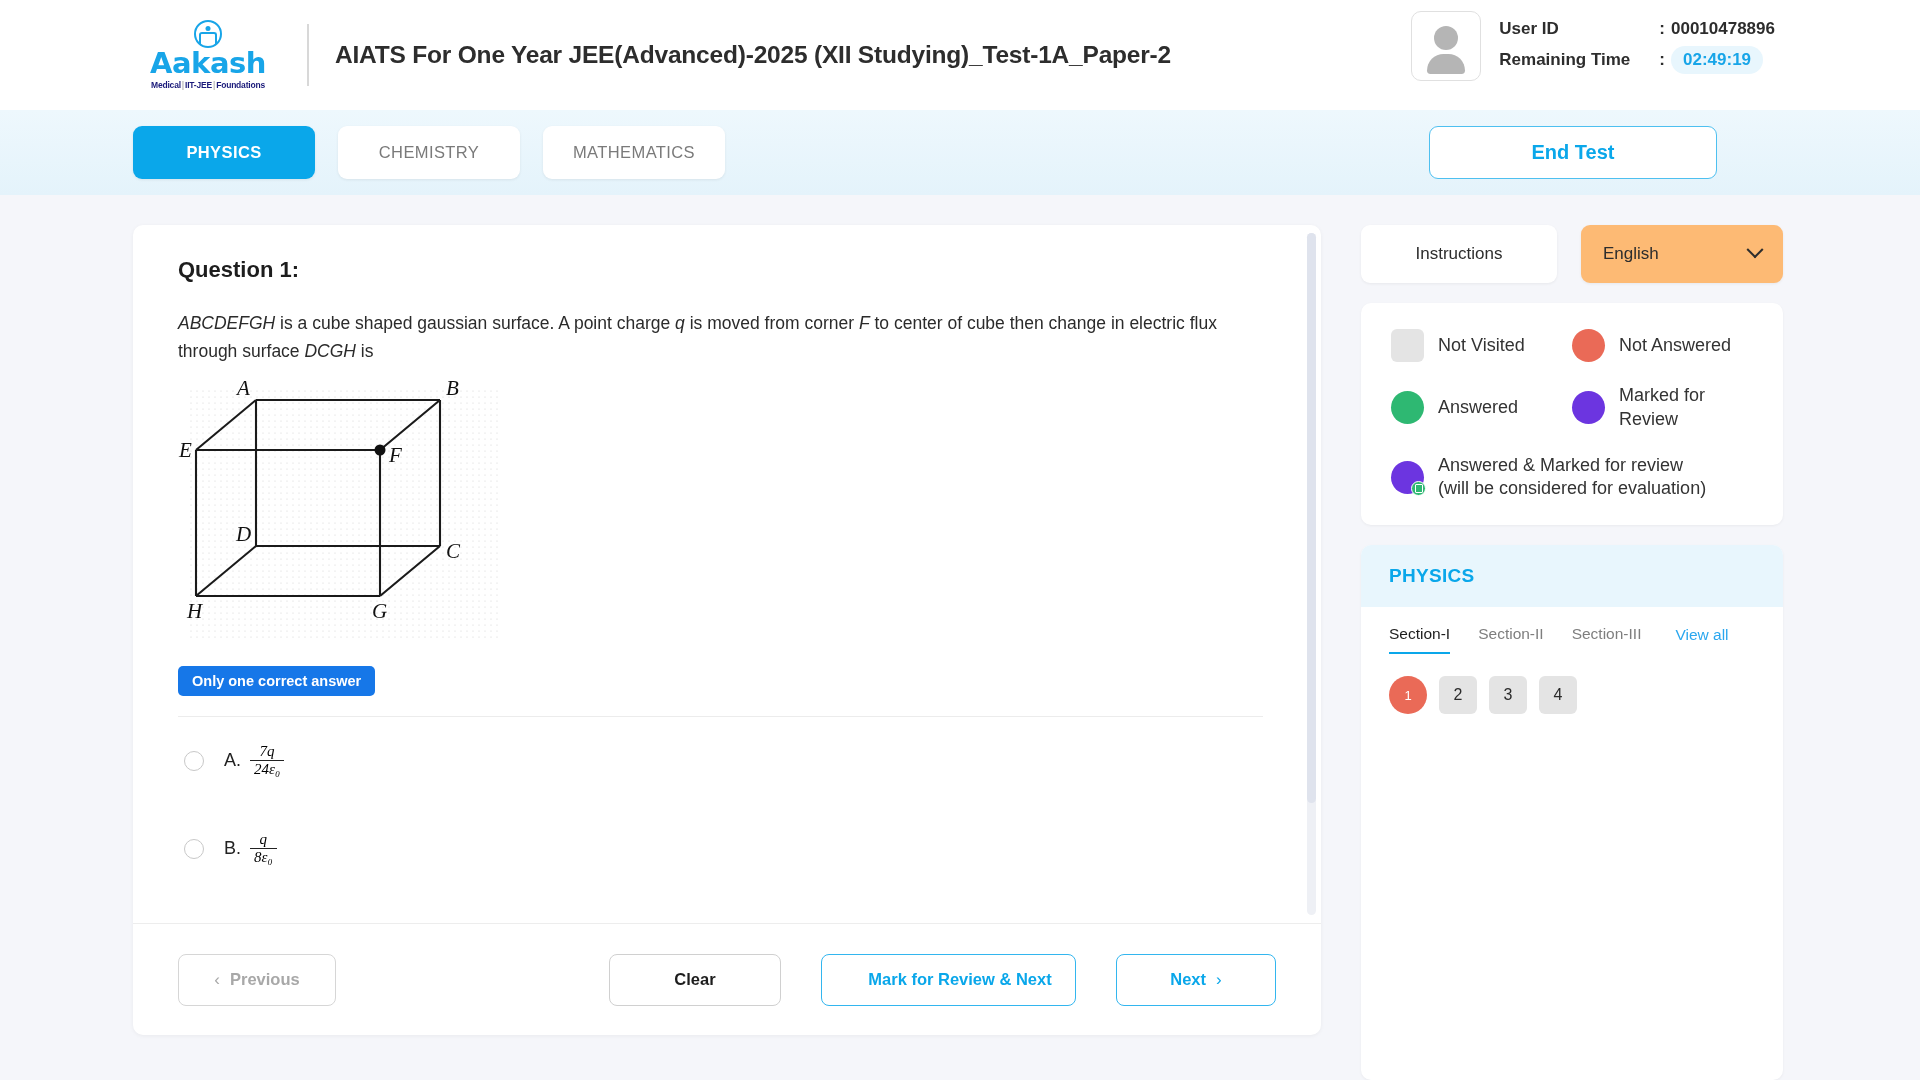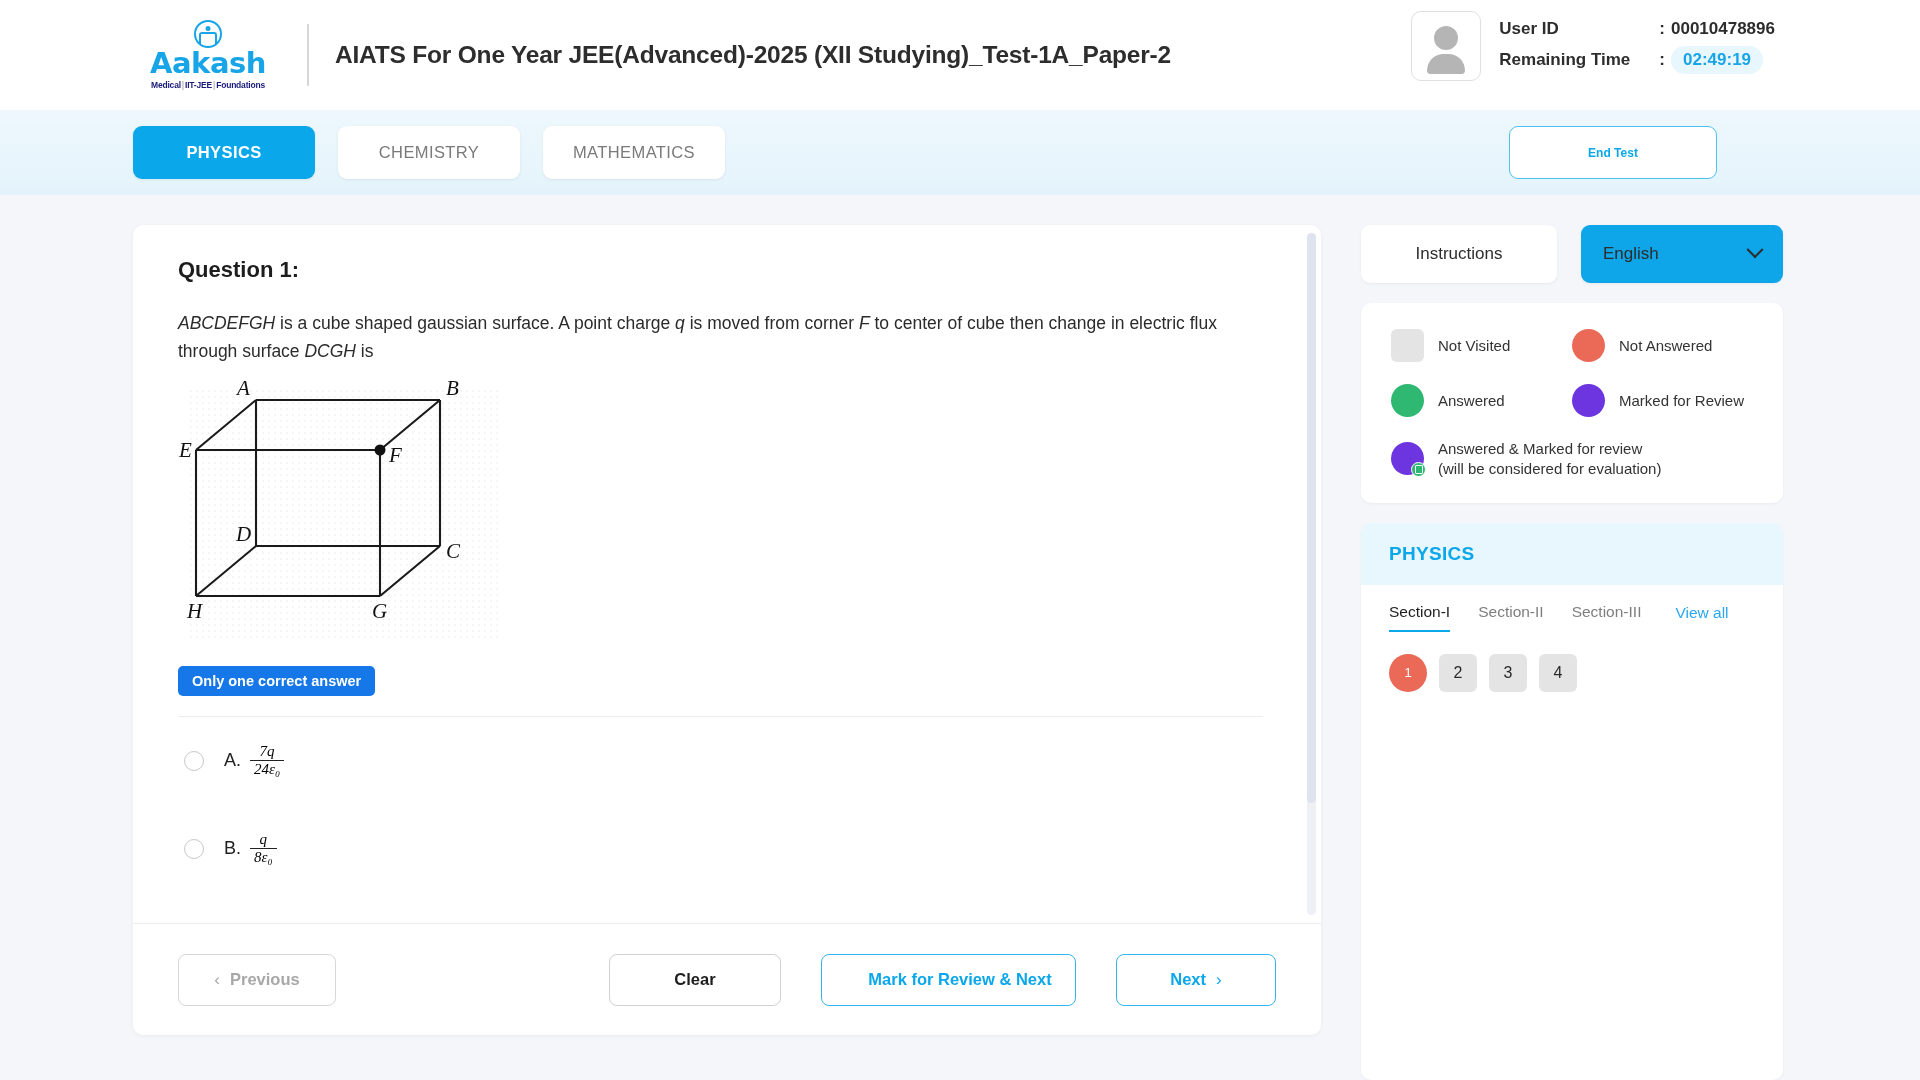--- a/index.html
+++ b/index.html
@@ -153,27 +153,27 @@
     padding: 0 22px;
   }
   .tab.active {
     background: #0aa7ea;
     color: #ffffff;
     font-weight: bold;
   }
   .end-test {
     position: absolute;
     right: 203px;
-    width: 208px; height: 53px;
+    width: 288px; height: 53px;
     background: #ffffff;
     border: 1.5px solid #4ec0f0;
     border-radius: 9px;
     color: #0aa7ea;
     font-weight: bold;
-    font-size: 12px;
+    font-size: 20px;
     display: flex; align-items: center; justify-content: center;
     cursor: pointer;
   }
 
   
   .main {
     display: flex;
     padding: 0 133px;
     gap: 40px;
     height: 885px;
@@ -323,21 +323,21 @@
     background: #fff;
     border-radius: 9px;
     display: flex; align-items: center; justify-content: center;
     font-size: 17px;
     color: #2d2d2d;
     box-shadow: 0 1px 3px rgba(0,0,0,0.06);
     cursor: pointer;
   }
   .lang-select {
     width: 202px; height: 58px;
-    background: #0ea5e9;
+    background: #fdba74;
     border-radius: 9px;
     display: flex; align-items: center;
     justify-content: space-between;
     padding: 0 22px;
     font-size: 17px;
     color: #2d2d2d;
     box-shadow: 0 1px 3px rgba(0,0,0,0.06);
     cursor: pointer;
   }
   .chev-down {
@@ -353,21 +353,21 @@
     box-shadow: 0 1px 3px rgba(0,0,0,0.05);
   }
   .legend-grid {
     display: grid;
     grid-template-columns: 1fr 1fr;
     row-gap: 22px;
   }
   .legend-item { display: flex; align-items: center; gap: 14px; }
   .lg-sq { width: 33px; height: 33px; border-radius: 6px; background: #e4e4e4; flex-shrink: 0; }
   .lg-ci { width: 33px; height: 33px; border-radius: 50%; flex-shrink: 0; }
-  .legend-text { font-size: 15px; color: #333; line-height: 1.32; }
+  .legend-text { font-size: 18px; color: #333; line-height: 1.32; }
   .legend-wide { display: flex; align-items: center; gap: 14px; margin-top: 22px; }
   .lg-ci-badge { position: relative; flex-shrink: 0; }
   .lg-ci-badge .dot {
     position: absolute;
     right: -2px; bottom: -2px;
     width: 15px; height: 15px;
     border-radius: 50%;
     background: #2eb872;
     border: 1.5px solid #fff;
     display: flex; align-items: center; justify-content: center;

